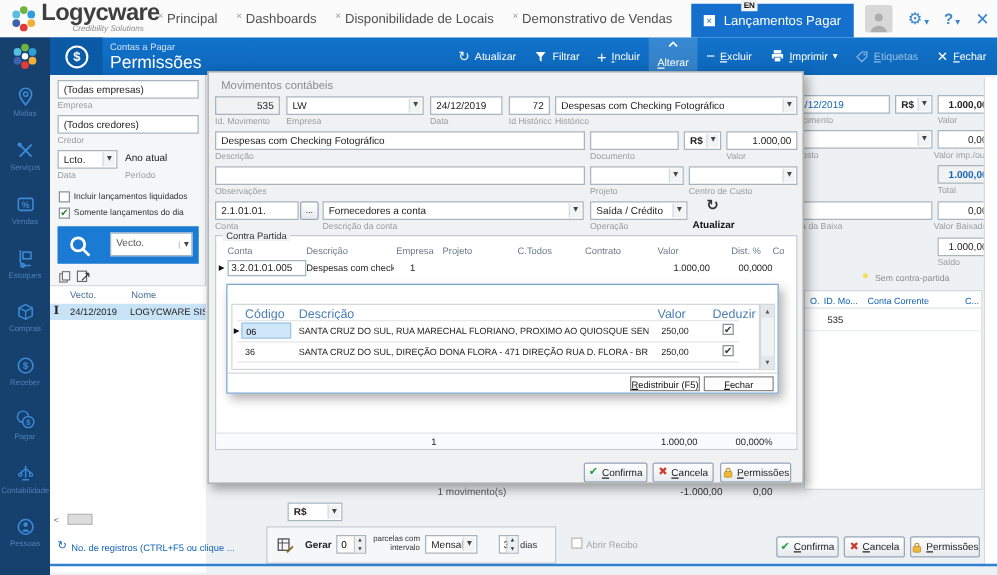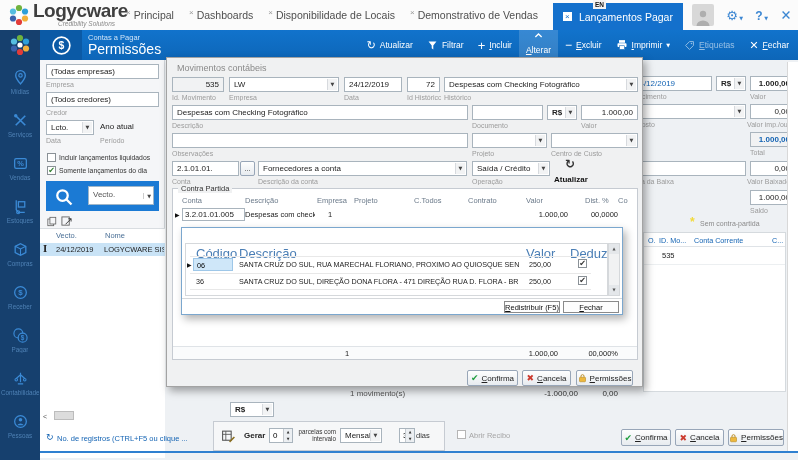--- a/index.html
+++ b/index.html
@@ -79,21 +79,21 @@
   .dlg{position:absolute;background:#f0f1f2;border:1px solid #a3a3a3;box-shadow:3px 4px 8px rgba(0,0,0,.35);}
   .dlg-title{position:absolute;font-size:9px;color:#8a8a8a;}
   .group{position:absolute;border:1px solid #c6cbd2;}
   .group-lbl{position:absolute;top:-5px;left:5px;background:#f0f1f2;padding:0 3px;font-size:7.5px;color:#333;}
   .gh2{position:absolute;font-size:7.5px;color:#6b7a8a;white-space:nowrap;}
   .cellv{position:absolute;font-size:7.5px;color:#222;white-space:nowrap;overflow:hidden;}
   .marker{position:absolute;font-size:6px;color:#111;}
 
   .dlg2{position:absolute;background:#fff;border:1px solid #7ba7ce;box-shadow:3px 4px 8px rgba(0,0,0,.3);}
   .dlg2-title{position:absolute;left:9px;top:4px;font-size:9px;color:#333;font-weight:bold;}
-  .d2h{position:absolute;font-size:13px;color:#4a7eb5;white-space:nowrap;}
+  .d2h{position:absolute;font-size:10px;color:#4a7eb5;white-space:nowrap;}
   .d2cell{position:absolute;font-size:7.2px;color:#222;white-space:nowrap;overflow:hidden;}
   .d2row-sep{position:absolute;left:4px;right:16px;height:1px;background:#e8e8e8;}
   .flatbtn{position:absolute;display:flex;align-items:center;justify-content:center;background:#fdfdfd;border:1px solid #8a8a8a;font-size:7.5px;color:#111;}
   .vsb{position:absolute;width:12px;background:#f1f2f3;border:1px solid #d5d8db;}
   .vsb span{position:absolute;left:0;right:0;height:10px;background:#e4e7ea;font-size:4px;text-align:center;line-height:10px;color:#555;}
 
   .bottomline{position:absolute;left:40px;top:451px;width:758px;height:2px;background:#2f80d0;}
 </style>
 </head>
 <body>

